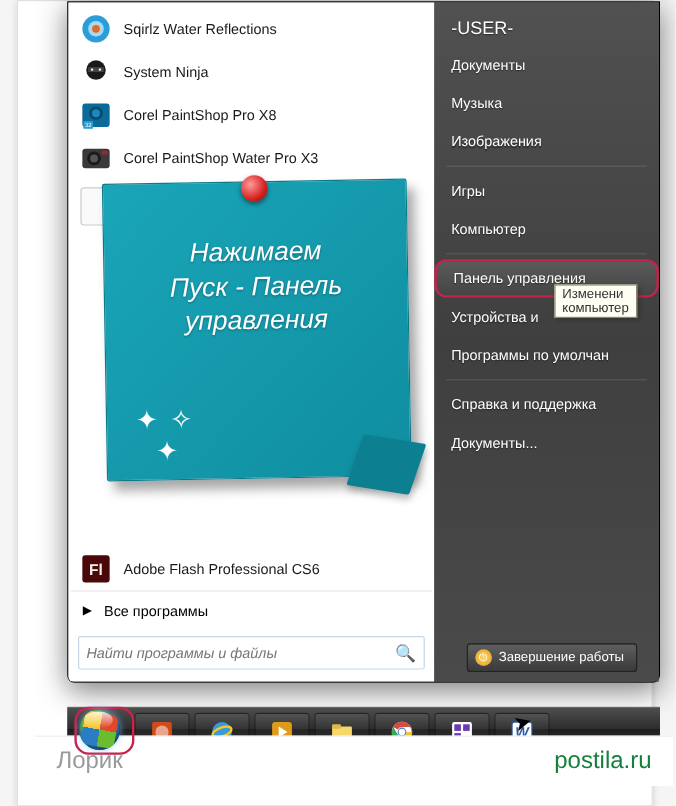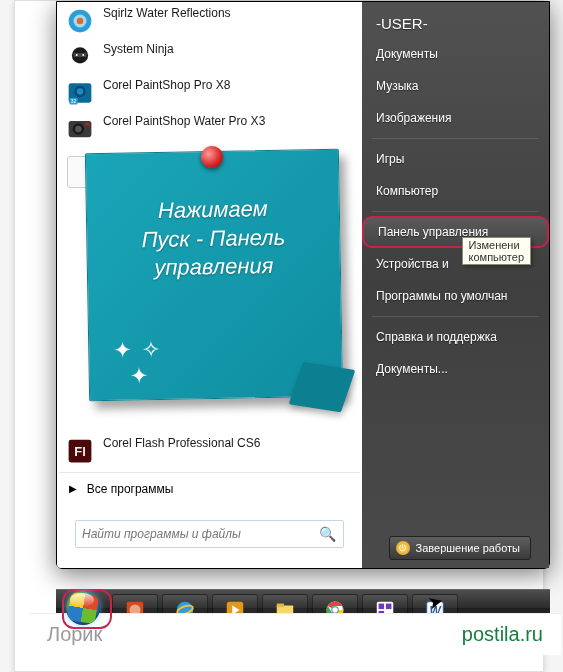--- a/index.html
+++ b/index.html
@@ -1,32 +1,32 @@
 <!DOCTYPE html>
 <html><head>
 <meta charset="utf-8">
 <style>
 *{margin:0;padding:0;box-sizing:border-box;font-family:"Segoe UI",Tahoma,sans-serif;-webkit-font-smoothing:antialiased}
 body{width:563px;height:672px;background:#f5f5f5;position:relative;overflow:hidden}
 .outer{position:absolute;left:14px;top:0;width:530px;height:672px;background:#fff;border:1px solid #e0e0e0;box-shadow:0 2px 6px rgba(0,0,0,.15)}
 .startmenu{position:absolute;left:41px;top:0;width:494px;height:568px;display:flex;background:linear-gradient(#3a3a3a,#2a2a2a);border:1px solid #000;border-radius:0 0 6px 6px;box-shadow:0 6px 24px rgba(0,0,0,.5)}
 .left-panel{width:305px;background:#fff;border-radius:0 0 0 4px;display:flex;flex-direction:column;padding:4px 2px}
-.prog{display:flex;height:36px;padding:0 6px;color:#1a1a1a;font-size:12px;cursor:pointer}
+.prog{display:flex;align-items:center;height:36px;padding:0 6px;color:#1a1a1a;font-size:12px;cursor:pointer}
 .picon{width:30px;height:30px;margin-right:8px;border-radius:3px;display:flex;align-items:center;justify-content:center;flex-shrink:0}
 .picon svg{width:26px;height:26px}
 .icon-row{display:flex;flex-wrap:wrap;gap:6px;padding:6px 8px}
 .mini{width:32px;height:32px;border:1px solid #ccc;border-radius:3px;background:#fafafa}
 .note{position:absolute;left:72px;top:150px;width:254px;height:248px;background:linear-gradient(135deg,#1aa5b8 0%,#0f8ea0 100%);border-radius:2px;box-shadow:6px 8px 10px rgba(0,0,0,.35);transform:rotate(-1deg);z-index:50;display:flex;flex-direction:column;align-items:center;padding:44px 18px 10px;border:1px solid #0a7a8a}
 .note:before{content:"";position:absolute;top:-6px;left:50%;width:22px;height:22px;background:radial-gradient(circle at 35% 35%,#ff9a9a,#d62222 60%,#7a0c0c);border-radius:50%;transform:translateX(-50%);box-shadow:0 2px 4px rgba(0,0,0,.5)}
 .note:after{content:"";position:absolute;bottom:-12px;right:-6px;width:52px;height:42px;background:#0c7f90;transform:skew(-20deg,10deg);box-shadow:2px 4px 6px rgba(0,0,0,.25);border-radius:2px}
 .note-text{color:#fff;font-family:Georgia,serif;font-style:italic;font-size:22px;text-align:center;line-height:1.3;text-shadow:0 1px 2px rgba(0,0,0,.3);z-index:2}
 .stars{position:absolute;bottom:10px;left:24px;color:#fff;font-size:22px;z-index:2;letter-spacing:2px}
 .allprog{display:flex;align-items:center;height:32px;padding:0 10px;border-top:1px solid #e6e6e6;margin-top:auto;font-size:12px;cursor:pointer}
 .allprog .arrow{margin-right:10px;font-size:10px}
-.search{margin:16px;height:28px;border:1px solid #c5d6e8;border-radius:2px;background:#fff;display:flex;align-items:center;padding:0 6px}
+.search{margin:6px;height:28px;border:1px solid #c5d6e8;border-radius:2px;background:#fff;display:flex;align-items:center;padding:0 6px}
 .search input{flex:1;border:0;outline:0;font-size:12px;font-style:italic;color:#777;background:transparent}
 .search .mag{color:#3a7ab8;font-size:14px}
 .right-panel{flex:1;background:linear-gradient(180deg,#515151 0%,#3f3f3f 50%,#4a4a4a 100%);display:flex;flex-direction:column;padding:6px 0 6px 0}
 .ritem{height:32px;display:flex;align-items:center;padding:0 14px;color:#fff;font-size:12px;cursor:pointer;text-shadow:0 1px 1px rgba(0,0,0,.5);white-space:nowrap}
 .ritem.user{font-size:15px;height:30px}
 .sep{height:1px;background:rgba(255,255,255,.12);margin:4px 10px}
 .highlight{border:2px solid #c7224c;border-radius:10px;background:linear-gradient(#5a5a5a,#454545)}
 .tooltip{position:absolute;right:12px;top:236px;background:#fffef2;border:1px solid #8a8a70;padding:1px 6px;font-size:11px;color:#333;z-index:60;box-shadow:2px 2px 4px rgba(0,0,0,.3)}
 .shutdown{position:absolute;right:18px;bottom:8px;display:flex;align-items:center;gap:6px}
 .shutdown-btn{height:24px;background:linear-gradient(#5f5f5f,#3a3a3a);border:1px solid #222;border-radius:3px;color:#fff;font-size:11px;padding:0 10px 0 6px;display:flex;align-items:center;gap:6px;cursor:pointer}
@@ -103,21 +103,21 @@
 
     <div style="flex:1"></div>
 
     <div class="prog">
       <span class="picon">
             <svg viewBox="0 0 32 32">
               <rect x="2" y="2" width="28" height="28" rx="3" fill="#4a0808"></rect>
               <text x="16" y="22" font-size="16" font-weight="bold" fill="#f0f0f0" text-anchor="middle">Fl</text>
             </svg>
           </span>
-      <span>Corel Flash Professional CS6</span>
+      <span>Adobe Flash Professional CS6</span>
     </div>
 
     <div class="allprog">
       <span class="arrow">▶</span>
       <span>Все программы</span>
     </div>
 
     <div class="search">
       <input placeholder="Найти программы и файлы" style="">
       <span class="mag">🔍</span>

